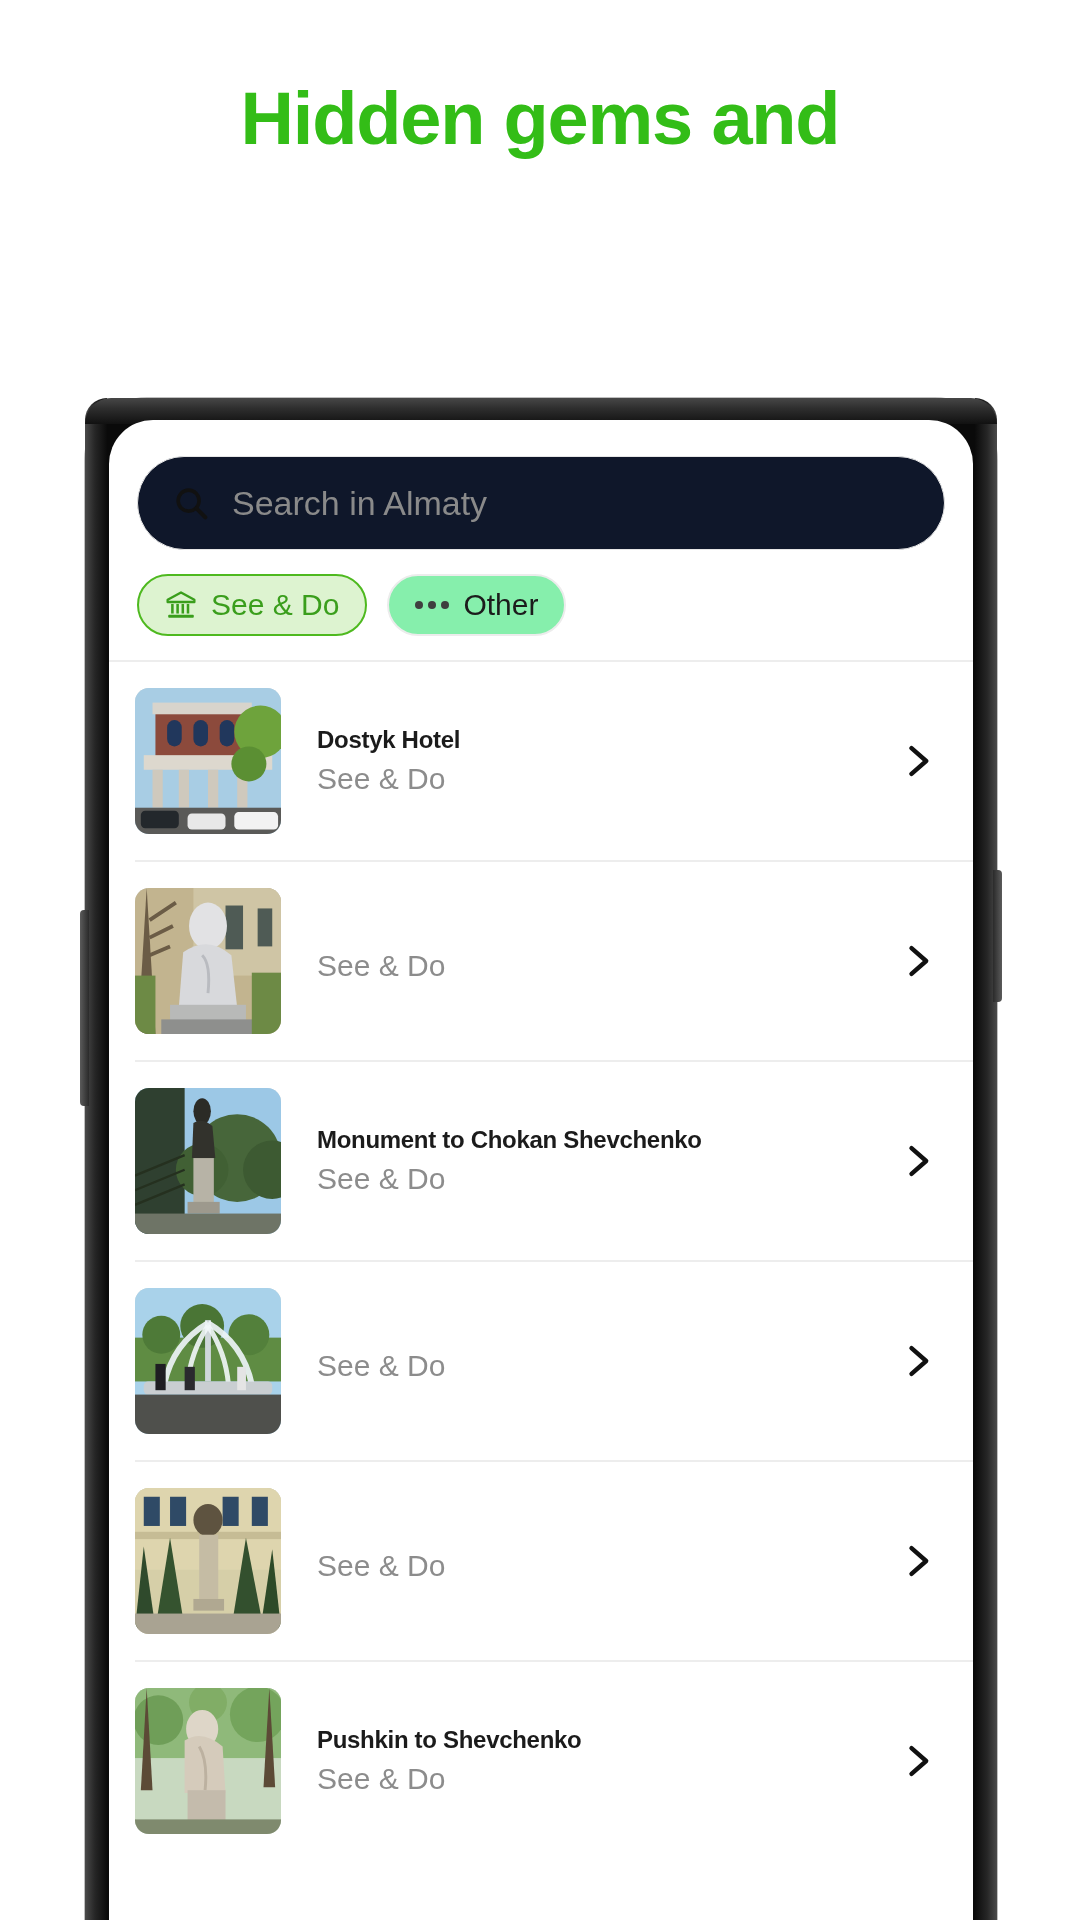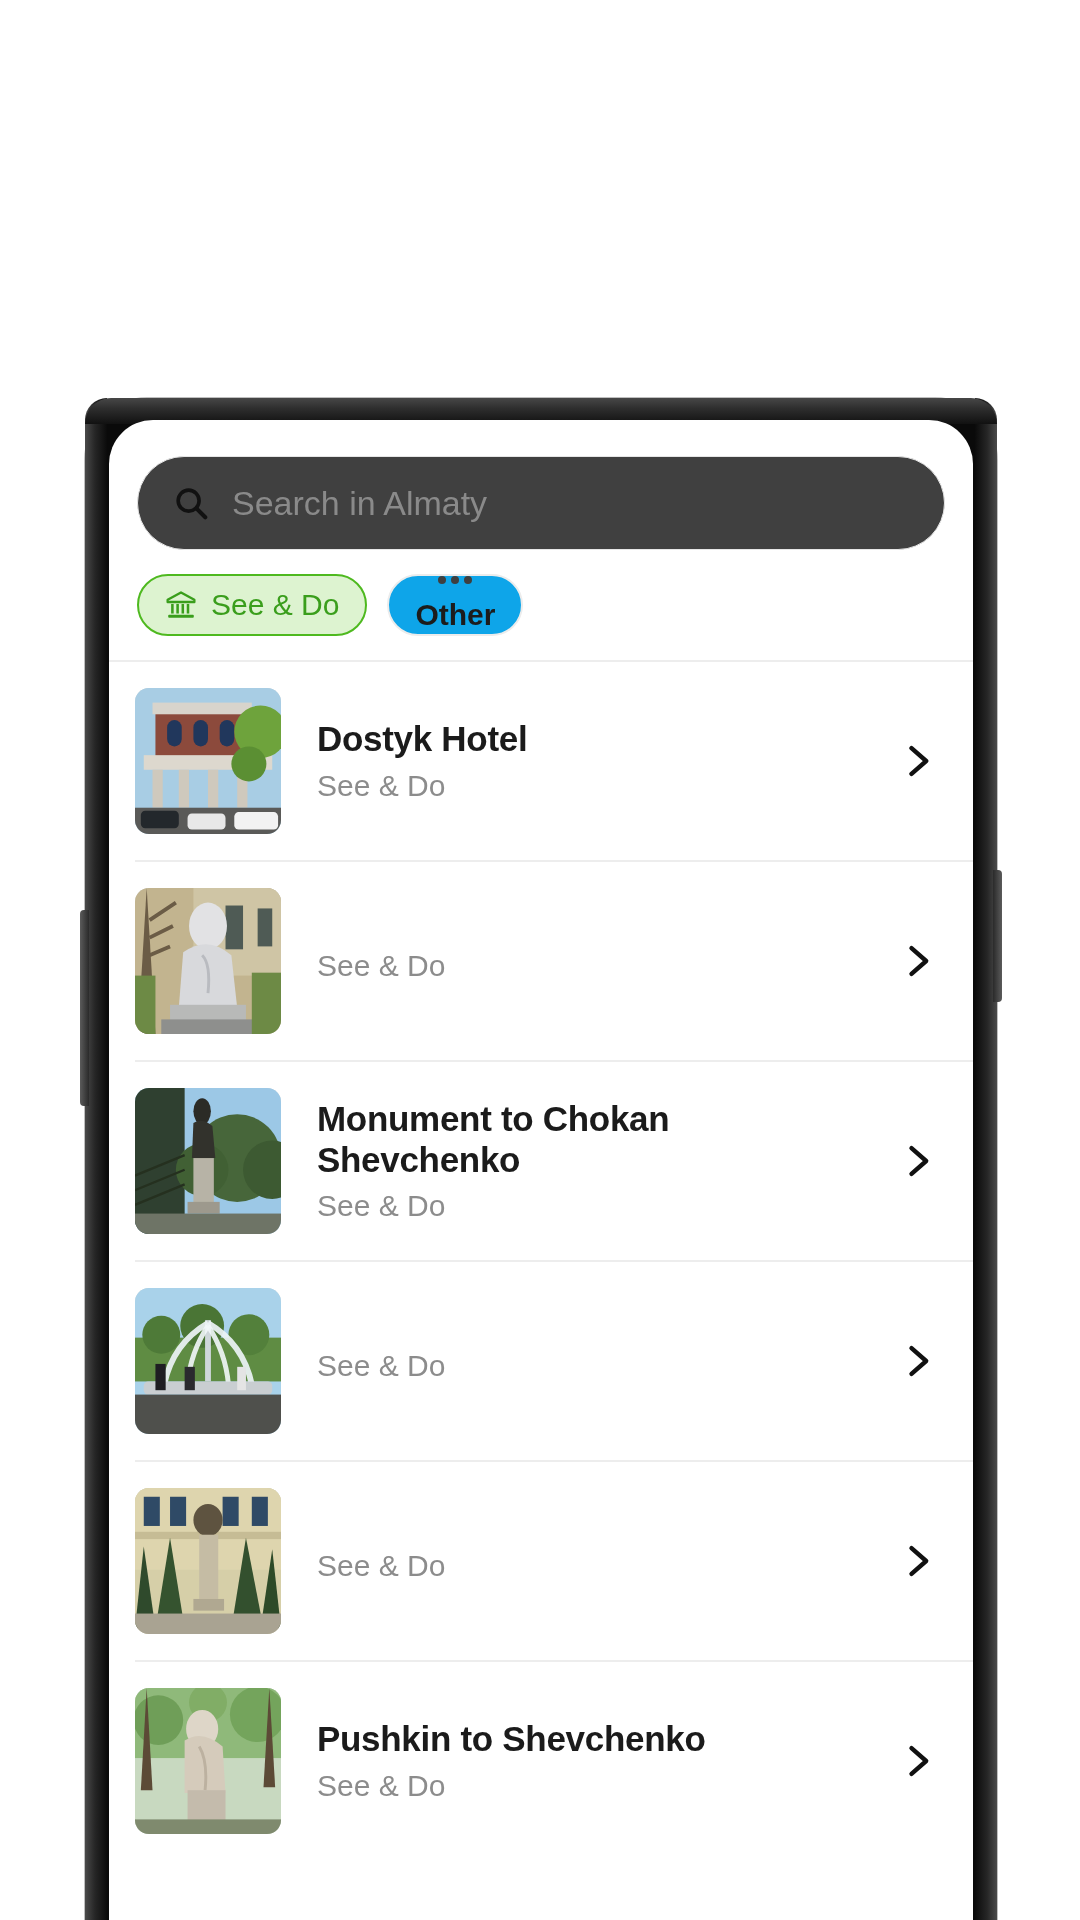--- a/index.html
+++ b/index.html
@@ -82,21 +82,21 @@
 
   
   .searchbar {
     margin: 36px 28px 0 28px;
     height: 94px;
     border: 1.6px solid #e6e6e6;
     border-radius: 47px;
     display: flex;
     align-items: center;
     padding: 0 34px;
-    background: #404040;
+    background: #0f172a;
   }
   .search-icon { width: 38px; height: 38px; flex: 0 0 auto; margin-right: 22px; }
   .search-placeholder {
     font-size: 34px;
     color: #8a8a8a;
     font-weight: 400;
   }
 
   
   .chips {
@@ -115,25 +115,24 @@
     font-size: 30px;
     white-space: nowrap;
   }
   .chip.active {
     background: #ddf3d0;
     border: 2px solid #4eb91f;
     color: #3a9e1c;
     font-weight: 500;
   }
   .chip.inactive {
-    background: #0ea5e9;
+    background: #86efac;
     border: 2px solid #ececec;
     color: #1c1c1c;
-    font-weight: 700;
-    flex-direction: column;
+    font-weight: 400;
   }
   .chip-icon { width: 32px; height: 32px; flex: 0 0 auto; display: block; }
   .dots-icon { display: flex; gap: 5px; align-items: center; }
   .dots-icon i { width: 8px; height: 8px; border-radius: 50%; background: #3f3f3f; display: block; }
 
   .top-divider { height: 2px; background: #ededed; width: 100%; }
 
   
   .list { width: 100%; }
   .row {
@@ -146,21 +145,21 @@
     width: 146px; height: 146px;
     border-radius: 14px;
     flex: 0 0 auto;
     overflow: hidden;
     position: relative;
     background: #cfd6d8;
   }
   .thumb svg { display: block; width: 100%; height: 100%; }
   .row-text { flex: 1 1 auto; padding-left: 36px; min-width: 0; }
   .row-title {
-    font-size: 35px;
+    font-size: 24px;
     font-weight: 700;
     color: #1b1b1b;
     letter-spacing: -0.3px;
     line-height: 1.15;
   }
   .row-sub {
     font-size: 30px;
     color: #8c8c8c;
     margin-top: 9px;
     font-weight: 400;
@@ -172,20 +171,21 @@
     margin-left: 26px;
     margin-right: 0;
   }
 </style>
 </head>
 <body>
 
 <div class="page">
 
   <div class="headline">
+    <span class="hl-line">Hidden gems and</span>
   </div>
 
   <div class="phone">
     <div class="phone-side-left"></div>
     <div class="phone-side-right"></div>
     <div class="phone-top-highlight"></div>
     <div class="btn-volume"></div>
     <div class="btn-power"></div>
 
     <div class="screen">

